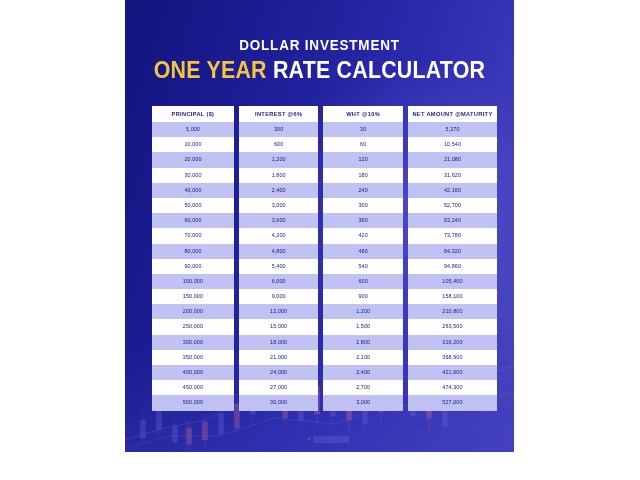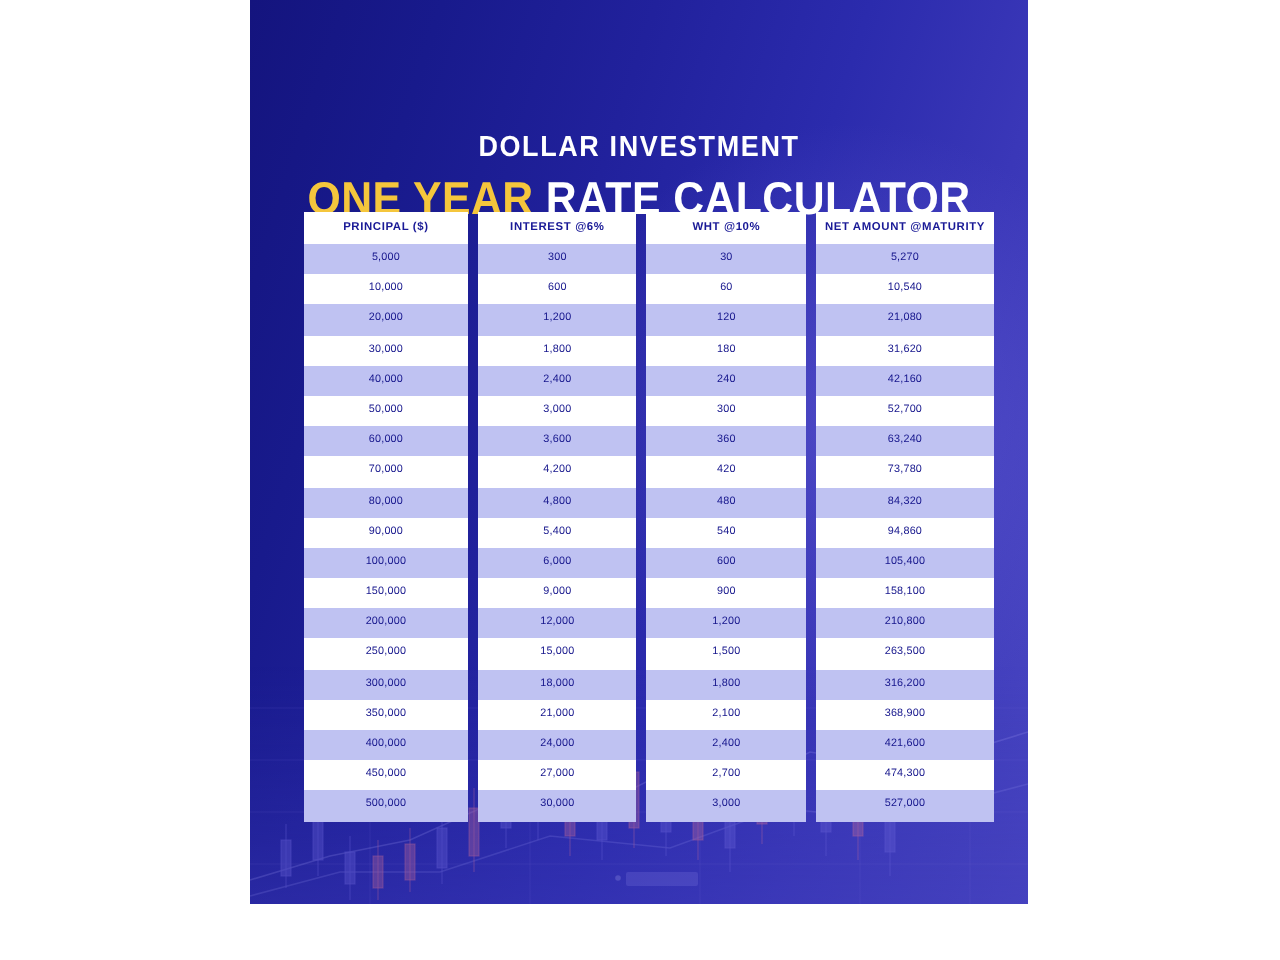--- a/index.html
+++ b/index.html
@@ -58,21 +58,20 @@
   }
 
   
   .headings {
     position: absolute;
     left: 0;
     top: 38px;
     width: 389px;
     text-align: center;
     z-index: 5;
-    margin-top: 29px;
   }
   .title-top {
     font-size: 14.5px;
     font-weight: bold;
     letter-spacing: 0.06em;
     color: #ffffff;
     line-height: 1.1;
     font-stretch: condensed;
     transform: scaleX(0.93);
   }

